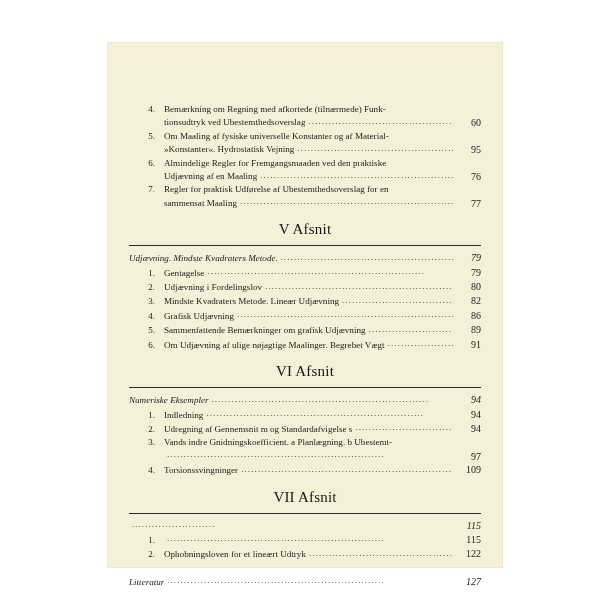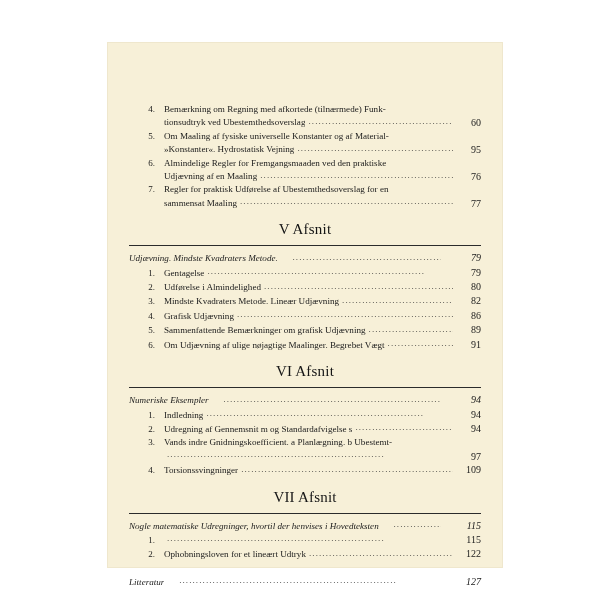--- a/index.html
+++ b/index.html
@@ -95,21 +95,20 @@
     width: 100%;
   }
   .sub-line {
     display: flex;
     align-items: baseline;
     font-size: 9.1px;
     line-height: 13.4px;
     font-style: italic;
     color: #1b1b1b;
     white-space: nowrap;
-    gap: 12px;
   }
   .sub-line .label { font-style: italic; }
   .lit {
     margin-top: 13px;
   }
 </style>
 </head>
 <body>
 
 <div id="page">
@@ -174,21 +173,21 @@
       </div>
 
       <div class="toc-line">
         <span class="num">1.</span>
         <span class="label">Gentagelse</span>
         <span class="dots">.................................................................</span>
         <span class="page-no">79</span>
       </div>
       <div class="toc-line">
         <span class="num">2.</span>
-        <span class="label">Udførelse i Almindelighed</span>
+        <span class="label">Udjævning i Fordelingslov</span>
         <span class="dots">.................................................................</span>
         <span class="page-no">80</span>
       </div>
       <div class="toc-line">
         <span class="num">3.</span>
         <span class="label">Mindste Kvadraters Metode. Lineær Udjævning</span>
         <span class="dots">.................................................................</span>
         <span class="page-no">82</span>
       </div>
       <div class="toc-line">
@@ -246,21 +245,20 @@
         <span class="num">4.</span>
         <span class="label">Torsionssvingninger</span>
         <span class="dots">.................................................................</span>
         <span class="page-no">109</span>
       </div>
 
       <div class="sec-head">VII Afsnit</div>
       <hr class="rule">
 
       <div class="sub-line">
-        <span class="label">Nogle matematiske Udregninger, hvortil der henvises i Hovedteksten</span>
         <span class="dots">.........................</span>
         <span class="page-no">115</span>
       </div>
 
       <div class="toc-line">
         <span class="num">1.</span>
         <span class="dots">.................................................................</span>
         <span class="page-no">115</span>
       </div>
       <div class="toc-line">

